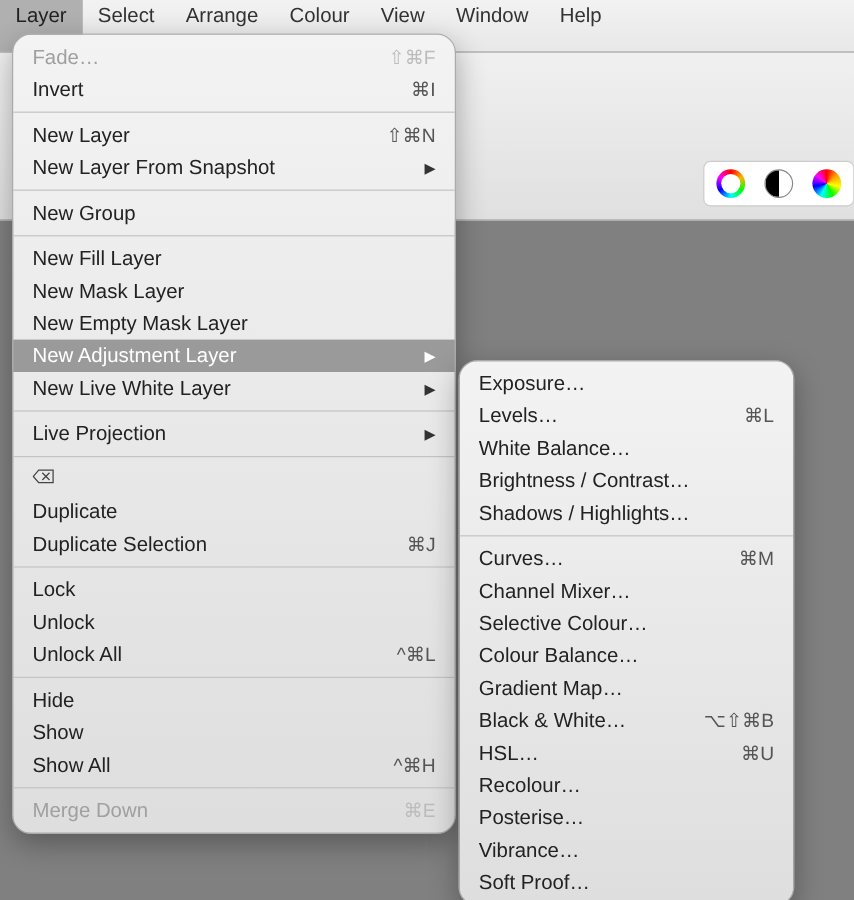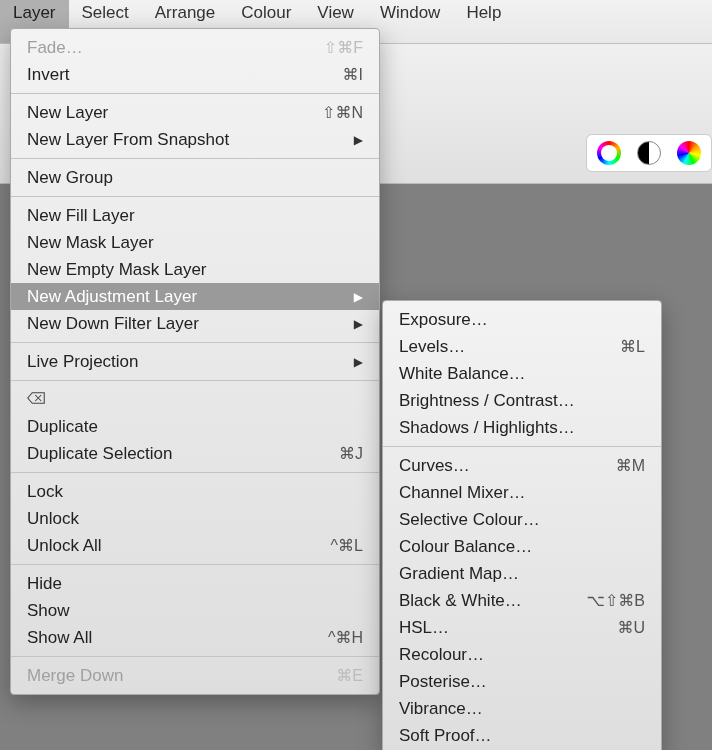--- a/index.html
+++ b/index.html
@@ -11,21 +11,21 @@
   .color-pill { position: absolute; right: 0px; top: 90px; background: #fff; border: 1px solid #ccc; border-radius: 6px; padding: 6px 10px; display: flex; gap: 16px; align-items: center;}
   .color-pill .circ { width: 24px; height: 24px; border-radius: 50%; }
   .circ.rgb { background: conic-gradient(red, #ffb400, lime, cyan, blue, magenta, red); position:relative; }
   .circ.rgb::after { content:""; position:absolute; inset:4px; background:#fff; border-radius:50%; }
   .circ.bw { background: linear-gradient(to right, #000 50%, #fff 50%); border:1px solid #888; }
   .circ.rgbsolid { background: conic-gradient(red,orange,yellow,lime,cyan,blue,magenta,red);}
   .ruler { position: absolute; left: 380px; right: 0; top: 170px; height: 30px; background: #f2f2f2; border-bottom: 1px solid #aaa; font-size: 19px; color: #555; margin-top: 44px;}
   .ruler .tick { position: absolute; top: 5px; }
   .canvas { position:absolute; left:380px; right:0; top:200px; bottom:0; background:#808080; }
 
-  .menu, .submenu { position: absolute; background: linear-gradient(#f3f3f3,#dedede); border: 1px solid #aaa; border-radius: 4px; box-shadow: 0 8px 24px rgba(0,0,0,.3); font-size: 17px; color: #222; padding: 5px 0; }
+  .menu, .submenu { position: absolute; background: linear-gradient(#f3f3f3,#dedede); border: 1px solid #aaa; border-radius: 16px; box-shadow: 0 8px 24px rgba(0,0,0,.3); font-size: 17px; color: #222; padding: 5px 0; }
   .menu { left: 10px; top: 28px; width: 370px; }
   .submenu { left: 382px; top: 300px; width: 280px; }
   .row { display: flex; align-items: center; height: 27px; padding: 0 16px; cursor: default; }
   .row .lbl { flex: 1; white-space: nowrap; }
   .row .sc { color: #555; font-size: 16px; letter-spacing: 0px;}
   .row .arrow { font-size: 12px; color: #333; margin-left: 8px;}
   .row.disabled { color: #a0a0a0; }
   .row.disabled .sc { color: #bcbcbc;}
   .row.hl { background: #9a9a9a; color: #fff; }
   .row.hl .arrow { color: #fff; }
@@ -89,21 +89,21 @@
       <span class="lbl">New Mask Layer</span>
     </div>
     <div class="row">
       <span class="lbl">New Empty Mask Layer</span>
     </div>
     <div class="row hl">
       <span class="lbl">New Adjustment Layer</span>
       <span class="arrow">▶</span>
     </div>
     <div class="row">
-      <span class="lbl">New Down Filter Layer</span>
+      <span class="lbl">New Live White Layer</span>
       <span class="arrow">▶</span>
     </div>
     <div class="sep"></div>
     <div class="row">
       <span class="lbl">Live Projection</span>
       <span class="arrow">▶</span>
     </div>
     <div class="sep"></div>
     <div class="row">
       <span class="sc"><svg class="delicon" viewBox="0 0 24 16">

